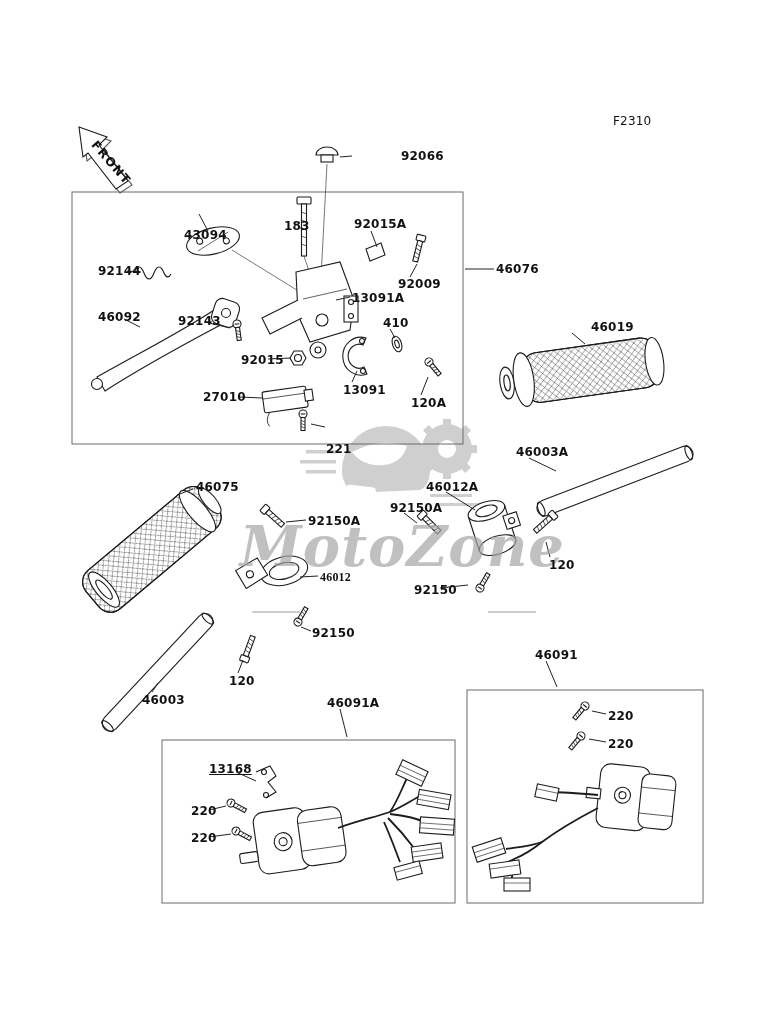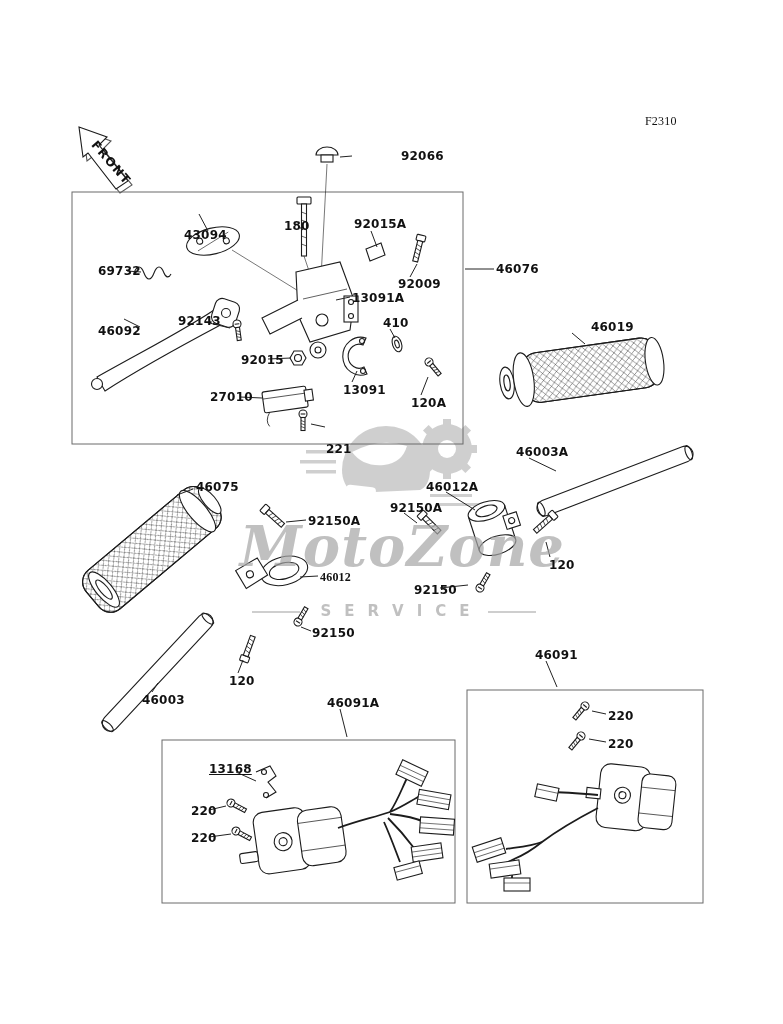--- a/index.html
+++ b/index.html
@@ -356,42 +356,41 @@
       <line x1="546" y1="661" x2="557" y2="687"></line>
       <line x1="606" y1="714" x2="592" y2="711"></line>
       <line x1="606" y1="742" x2="589" y2="739"></line>
       <line x1="236" y1="772" x2="256" y2="781"></line>
       <line x1="209" y1="810" x2="226" y2="806"></line>
       <line x1="209" y1="837" x2="231" y2="834"></line>
     </g>
   </svg>
 
   <div class="wm-brand">MotoZone</div>
-  <div class="wm-sub">SERVICE</div>
   <div class="wm-line" style="left:252px; top:611px; width:48px;"></div>
   <div class="wm-line" style="left:488px; top:611px; width:48px;"></div>
 
-  <span class="lbl code" style="left:645px; top:114px;font-family:Liberation Serif, serif;">F2310</span>
+  <span class="lbl code" style="left:613px; top:114px;">F2310</span>
   <span class="front-lbl">FRONT</span>
 
   <span class="lbl" style="left:356px; top:149px;margin-left:45px;">92066</span>
   <span class="lbl" style="left:184px; top:202px;margin-top:26px;">43094</span>
-  <span class="lbl" style="left:284px; top:219px;">180</span>
+  <span class="lbl" style="left:284px; top:219px;">183</span>
   <span class="lbl" style="left:354px; top:217px;">92015A</span>
-  <span class="lbl" style="left:98px; top:264px;">69732</span>
+  <span class="lbl" style="left:98px; top:264px;">92144</span>
   <span class="lbl" style="left:398px; top:277px;">92009</span>
   <span class="lbl" style="left:496px; top:262px;">46076</span>
   <span class="lbl" style="left:352px; top:291px;">13091A</span>
-  <span class="lbl" style="left:98px; top:324px;">46092</span>
+  <span class="lbl" style="left:98px; top:310px;">46092</span>
   <span class="lbl" style="left:178px; top:314px;">92143</span>
   <span class="lbl" style="left:383px; top:316px;">410</span>
   <span class="lbl" style="left:560px; top:320px;margin-left:31px;">46019</span>
   <span class="lbl" style="left:241px; top:353px;">92015</span>
   <span class="lbl" style="left:343px; top:383px;">13091</span>
-  <span class="lbl" style="left:210px; top:390px;">27010</span>
+  <span class="lbl" style="left:203px; top:390px;">27010</span>
   <span class="lbl" style="left:411px; top:396px;">120A</span>
   <span class="lbl" style="left:326px; top:421px;margin-top:21px;">221</span>
   <span class="lbl" style="left:196px; top:480px;">46075</span>
   <span class="lbl" style="left:516px; top:445px;">46003A</span>
   <span class="lbl" style="left:308px; top:514px;">92150A</span>
   <span class="lbl" style="left:390px; top:501px;">92150A</span>
   <span class="lbl" style="left:426px; top:480px;">46012A</span>
   <span class="lbl" style="left:320px; top:570px;font-family:Liberation Serif, serif;">46012</span>
   <span class="lbl" style="left:549px; top:558px;">120</span>
   <span class="lbl" style="left:414px; top:583px;">92150</span>

